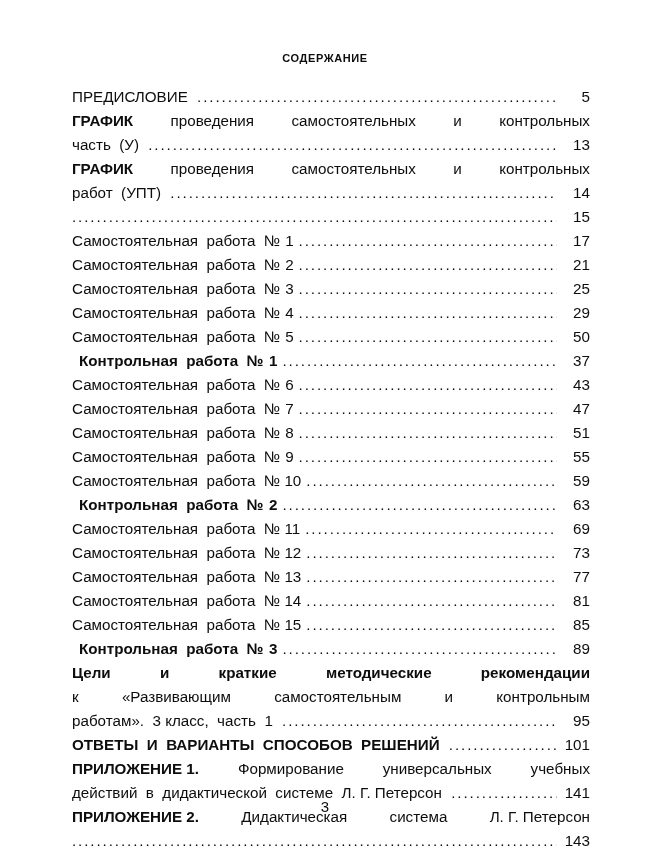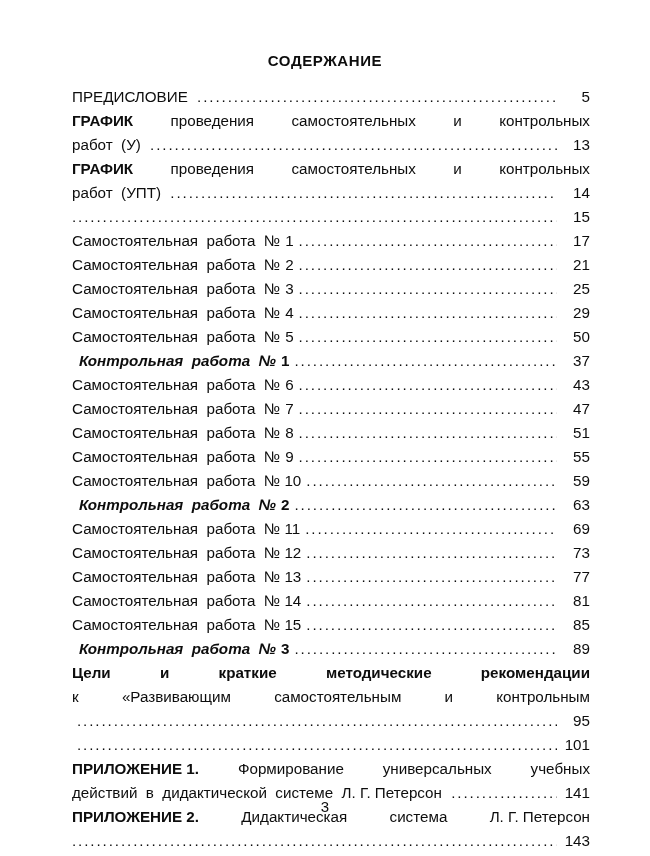--- a/index.html
+++ b/index.html
@@ -19,21 +19,21 @@
     box-sizing: border-box;
   }
 
   
   .toc-title {
     position: absolute;
     top: 52px;
     left: 0;
     width: 650px;
     text-align: center;
-    font-size: 15px;
+    font-size: 11px;
     font-weight: bold;
     letter-spacing: 0.6px;
   }
 
   
   .toc {
     position: absolute;
     top: 84px;
     left: 72px;
     width: 518px;
@@ -59,21 +59,21 @@
     display: flex;
     justify-content: space-between;
   }
   .line.justify .txt > span { white-space: pre; }
 
   .txt { white-space: pre; }
 
   .bold { font-weight: bold; }
 
   
-  .indent { padding-left: 7px; font-style: italic; }
+  .indent { padding-left: 7px; }
 
   
   .numslot {
     display: inline-block;
     width: 26px;
     text-align: right;
     white-space: pre;
   }
 
   
@@ -127,21 +127,21 @@
           <span class="txt">ПРЕДИСЛОВИЕ </span>
           <span class="leader"></span>
           <span class="pg">5</span>
         </div>
       </div>
       <div class="entry">
         <div class="line justify">
           <div class="txt"><span class="bold">ГРАФИК</span><span>проведения</span><span>самостоятельных</span><span>и</span><span>контрольных</span></div>
         </div>
         <div class="line">
-          <span class="txt">работ  (У) </span>
+          <span class="txt">часть  (У) </span>
           <span class="leader"></span>
           <span class="pg">13</span>
         </div>
       </div>
       <div class="entry">
         <div class="line justify">
           <div class="txt"><span class="bold">ГРАФИК</span><span>проведения</span><span>самостоятельных</span><span>и</span><span>контрольных</span></div>
         </div>
         <div class="line">
           <span class="txt">работ  (УПТ) </span>
@@ -300,26 +300,28 @@
         </div>
       </div>
       <div class="entry">
         <div class="line justify">
           <div class="txt bold"><span>Цели</span><span>и</span><span>краткие</span><span>методические</span><span>рекомендации</span></div>
         </div>
         <div class="line justify">
           <div class="txt"><span>к</span><span>«Развивающим</span><span>самостоятельным</span><span>и</span><span>контрольным</span></div>
         </div>
         <div class="line">
+          <span class="txt">работам».  3 класс,  часть  1 </span>
           <span class="leader"></span>
           <span class="pg">95</span>
         </div>
       </div>
       <div class="entry">
         <div class="line">
+          <span class="txt bold">ОТВЕТЫ  И  ВАРИАНТЫ  СПОСОБОВ  РЕШЕНИЙ </span>
           <span class="leader"></span>
           <span class="pg">101</span>
         </div>
       </div>
       <div class="entry">
         <div class="line justify">
           <div class="txt"><span class="bold">ПРИЛОЖЕНИЕ 1.</span><span>Формирование</span><span>универсальных</span><span>учебных</span></div>
         </div>
         <div class="line">
           <span class="txt">действий  в  дидактической  системе  Л. Г. Петерсон </span>

